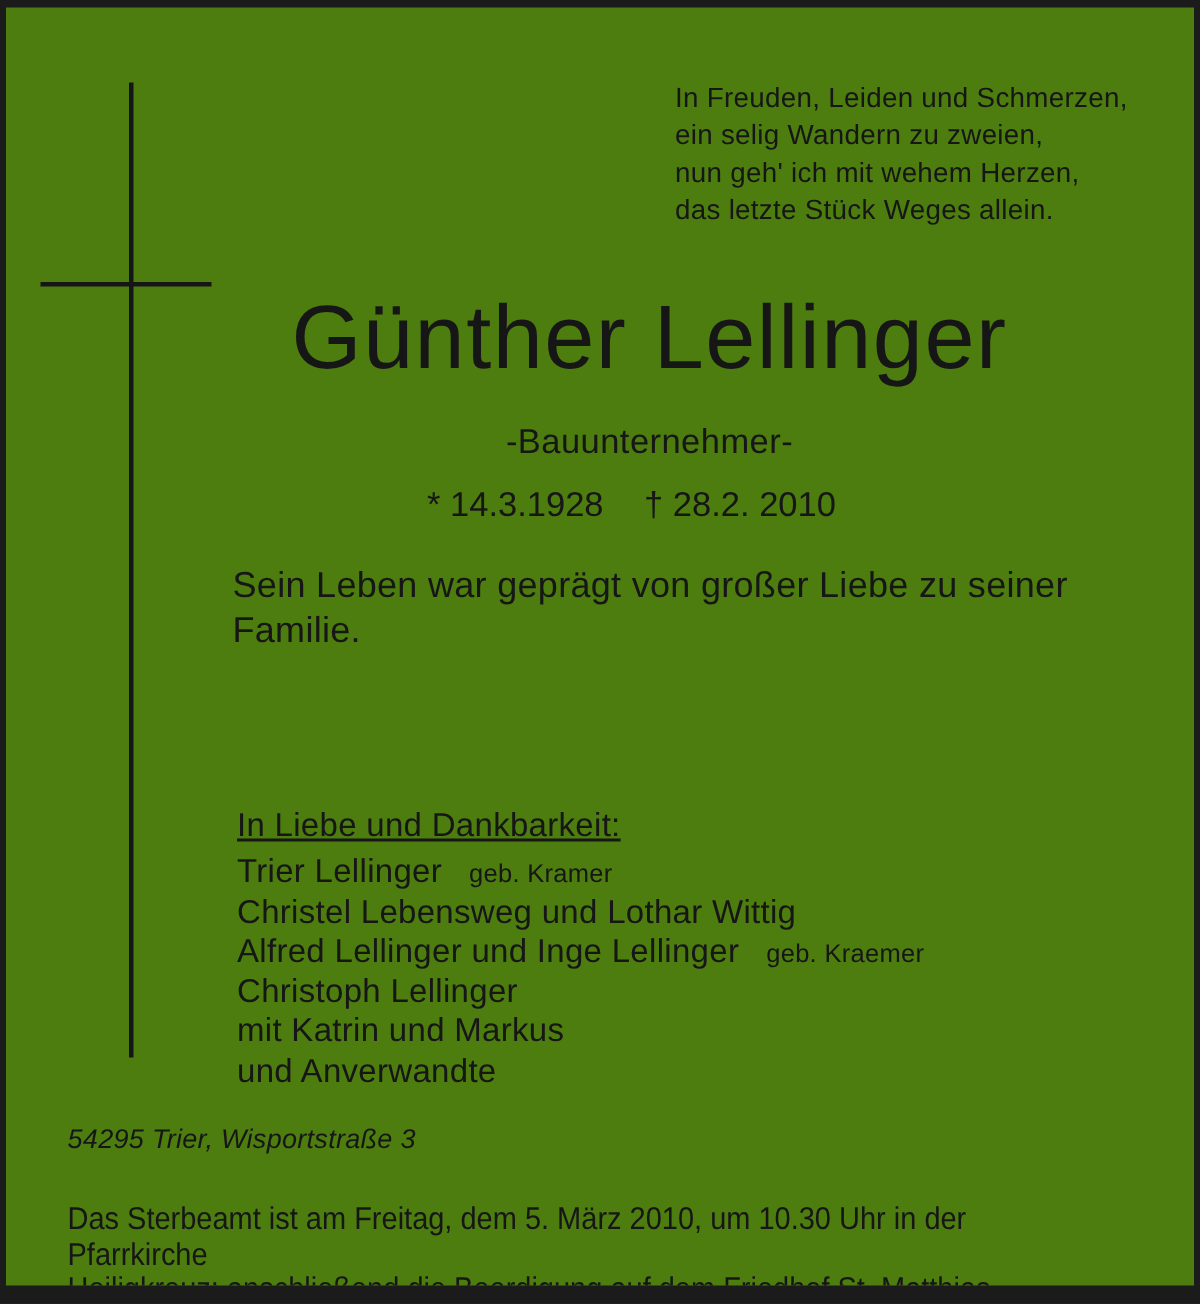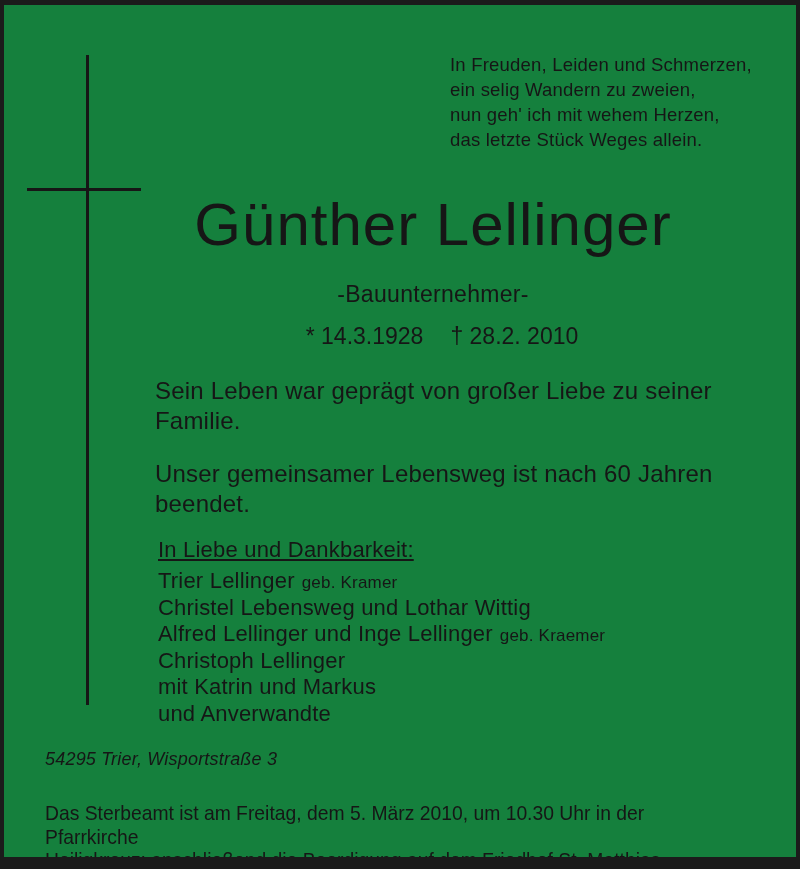--- a/index.html
+++ b/index.html
@@ -19,21 +19,21 @@
     position: absolute;
     inset: 0;
     background: #1b1b1b;
   }
   .notice-card {
     position: absolute;
     left: 4px;
     top: 5px;
     width: 792px;
     height: 852px;
-    background: #15803d;
+    background: #4d7c0f;
     overflow: hidden;
   }
   
   .cross-v {
     position: absolute;
     left: 82px;
     top: 50px;
     width: 3px;
     height: 650px;
     background: #161616;
@@ -69,21 +69,21 @@
     position: absolute;
     left: 429px;
     top: 276px;
     transform: translateX(-50%);
     font-size: 23px;
     white-space: nowrap;
     letter-spacing: 0.3px;
   }
   .dates {
     position: absolute;
-    left: 438px;
+    left: 417px;
     top: 318px;
     transform: translateX(-50%);
     font-size: 23px;
     white-space: nowrap;
     display: flex;
     gap: 27px;
   }
   .para {
     position: absolute;
     left: 151px;
@@ -105,21 +105,21 @@
   .mourners {
     position: absolute;
     left: 154px;
     top: 564px;
     font-size: 22px;
     line-height: 24.5px;
     letter-spacing: 0.2px;
   }
   .mourner-suffix {
     font-size: 17px;
-    margin-left: 7px;
+    margin-left: 18px;
   }
   .address {
     position: absolute;
     left: 41px;
     top: 744px;
     font-size: 18px;
     letter-spacing: 0.2px;
     font-style: italic;
   }
   .funeral-info {
@@ -156,22 +156,20 @@
   <div class="profession">-Bauunternehmer-</div>
 
   <div class="dates">
     <span>* 14.3.1928</span>
     <span>† 28.2. 2010</span>
   </div>
 
   <div class="para para-1">Sein Leben war geprägt von großer Liebe zu seiner
 Familie.</div>
 
-  <div class="para para-2">Unser gemeinsamer Lebensweg ist nach 60 Jahren
-beendet.</div>
 
   <div class="mourners-intro">In Liebe und Dankbarkeit:</div>
 
   <div class="mourners">
     <div>
       <span>Trier Lellinger</span><span class="mourner-suffix">geb. Kramer</span>
     </div>
     <div>
       <span>Christel Lebensweg und Lothar Wittig</span><span class="mourner-suffix"></span>
     </div>

